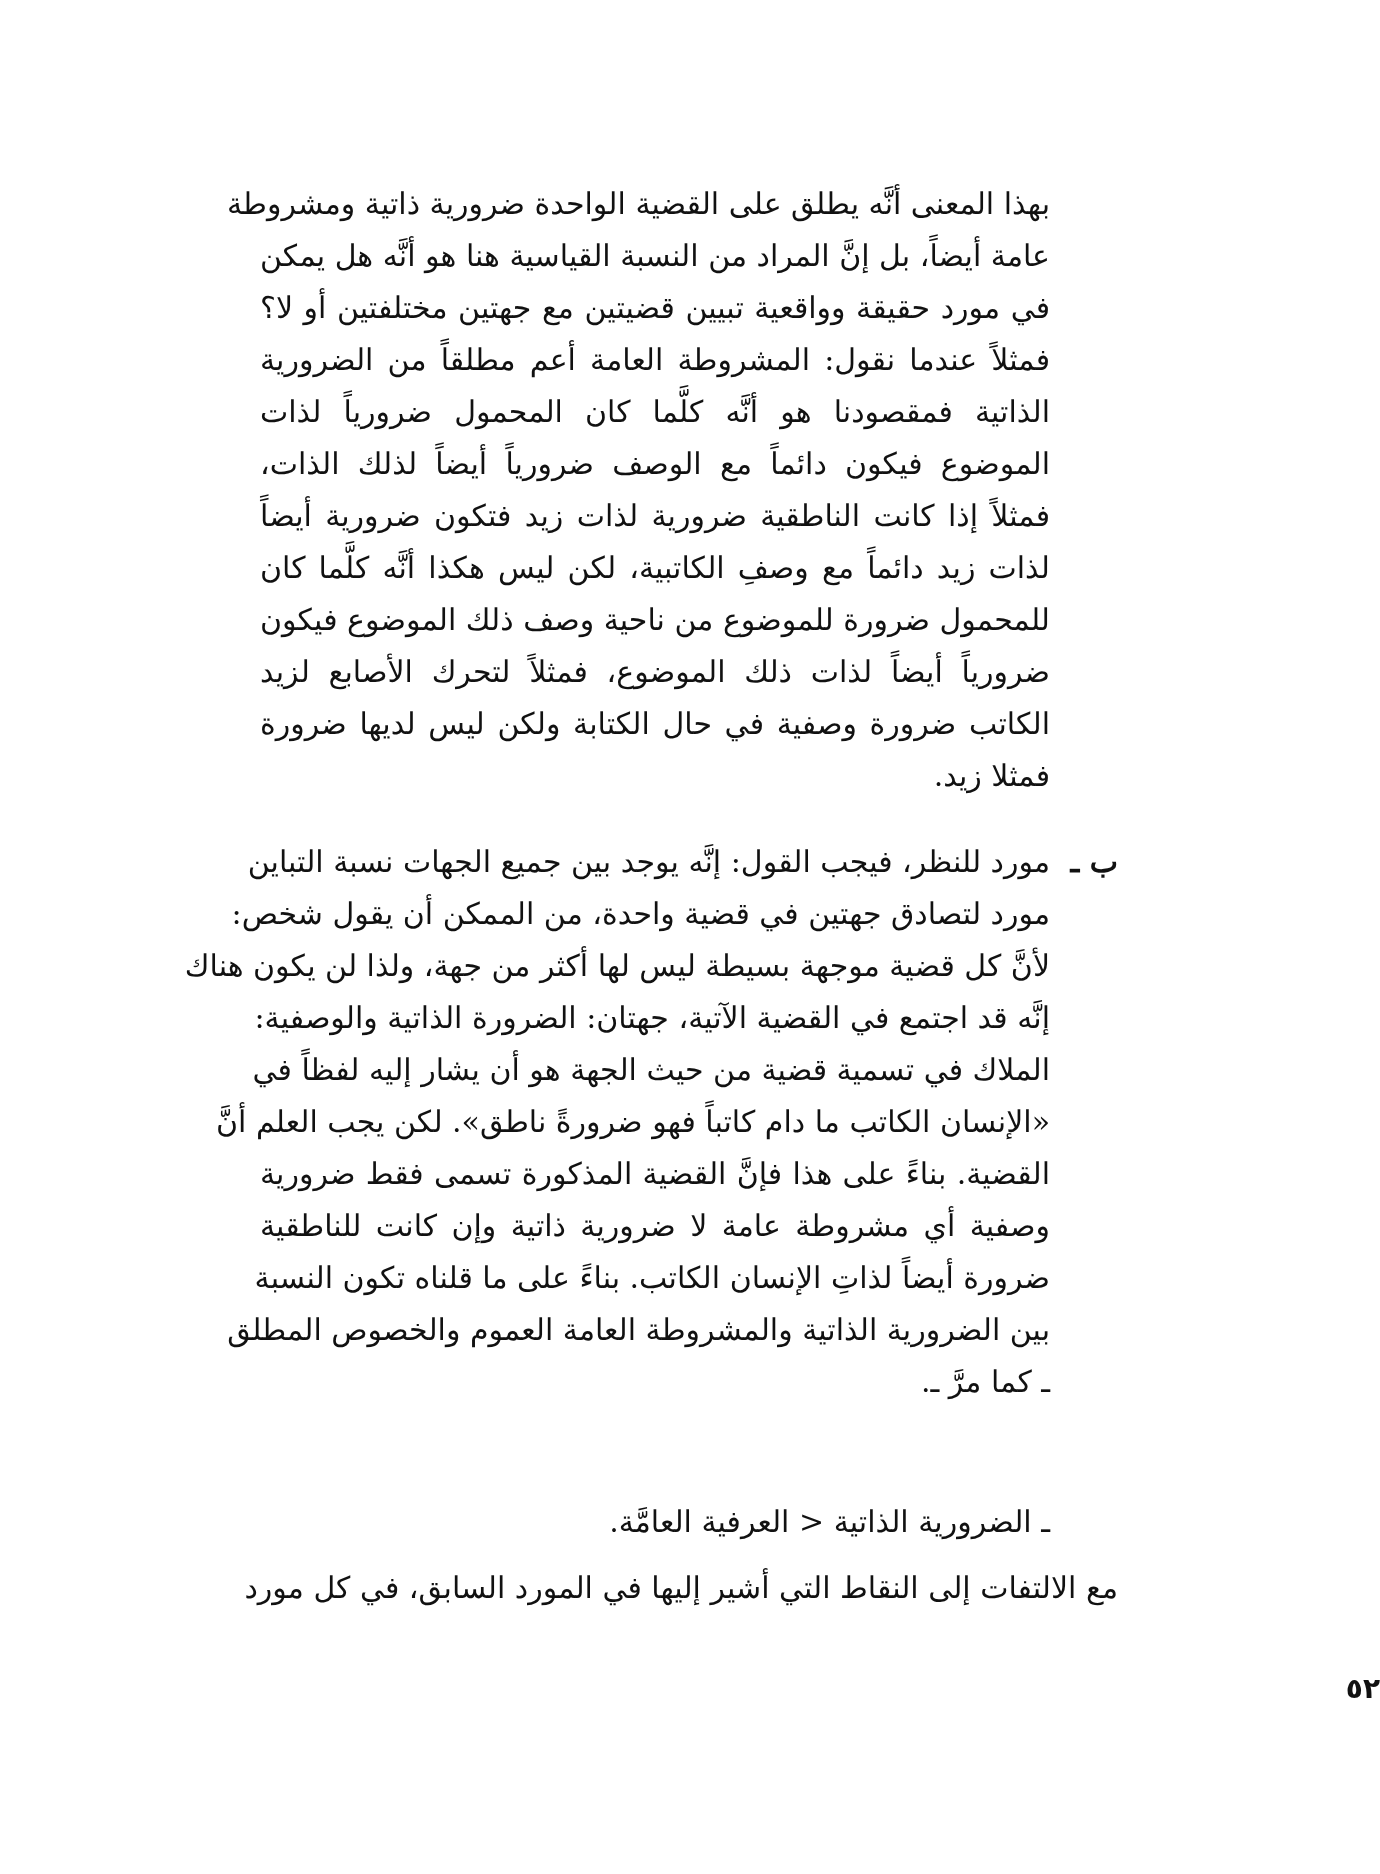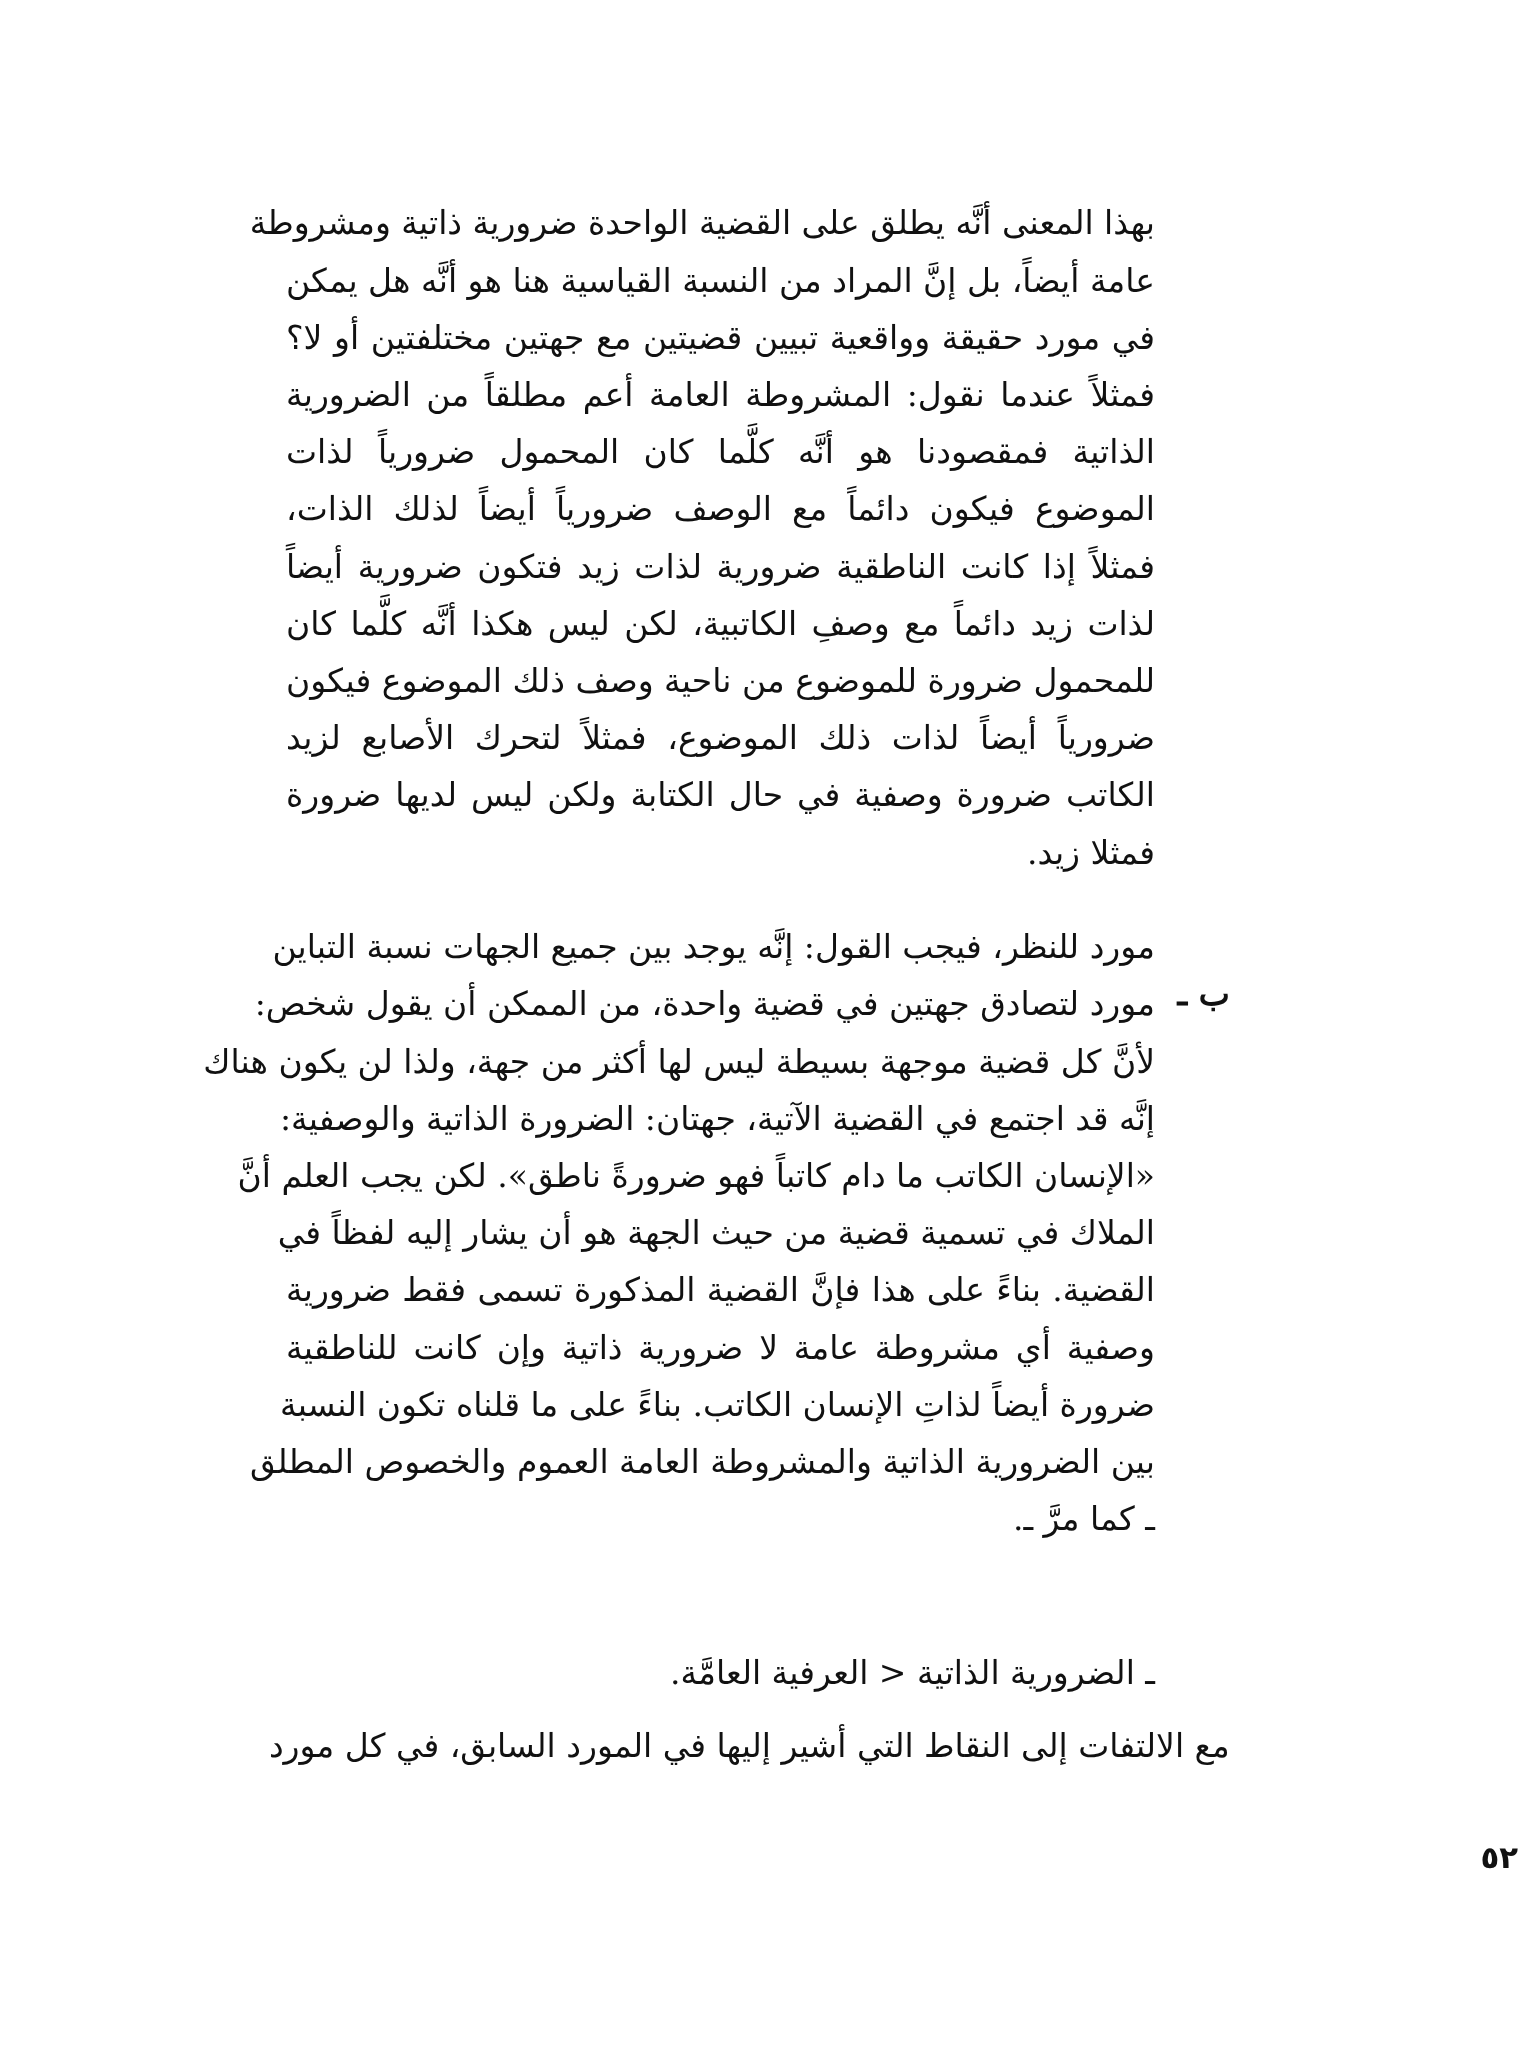--- a/index.html
+++ b/index.html
@@ -62,21 +62,20 @@
     }
     .item-marker {
       width: 68px;
       flex: 0 0 68px;
       height: 52px;
       line-height: 52px;
       font-size: 30px;
       font-weight: bold;
       text-align: center;
       white-space: nowrap;
-      margin-top: 43px;
     }
     .item-body {
       flex: 1 1 auto;
       width: 790px;
     }
     #para3 {
       top: 1496px;
       right: 330px;
       left: auto;
       width: 790px;
@@ -120,22 +119,22 @@
   </div>
 
   <div class="text-block" id="para2">
     <div class="item-marker-row">
       <span class="item-marker">ب ـ</span>
       <div class="item-body">
         <span class="line">مورد للنظر، فيجب القول: إنَّه يوجد بين جميع الجهات نسبة التباين</span>
         <span class="line">مورد لتصادق جهتين في قضية واحدة، من الممكن أن يقول شخص:</span>
         <span class="line">لأنَّ كل قضية موجهة بسيطة ليس لها أكثر من جهة، ولذا لن يكون هناك</span>
         <span class="line">إنَّه قد اجتمع في القضية الآتية، جهتان: الضرورة الذاتية والوصفية:</span>
+        <span class="line">الملاك في تسمية قضية من حيث الجهة هو أن يشار إليه لفظاً في</span>
         <span class="line">«الإنسان الكاتب ما دام كاتباً فهو ضرورةً ناطق». لكن يجب العلم أنَّ</span>
-        <span class="line">الملاك في تسمية قضية من حيث الجهة هو أن يشار إليه لفظاً في</span>
         <span class="line">القضية. بناءً على هذا فإنَّ القضية المذكورة تسمى فقط ضرورية</span>
         <span class="line">وصفية أي مشروطة عامة لا ضرورية ذاتية وإن كانت للناطقية</span>
         <span class="line">ضرورة أيضاً لذاتِ الإنسان الكاتب. بناءً على ما قلناه تكون النسبة</span>
         <span class="line">بين الضرورية الذاتية والمشروطة العامة العموم والخصوص المطلق</span>
         <span class="line last">ـ كما مرَّ ـ.</span>
       </div>
     </div>
   </div>
 
   <div class="text-block" id="para3">

